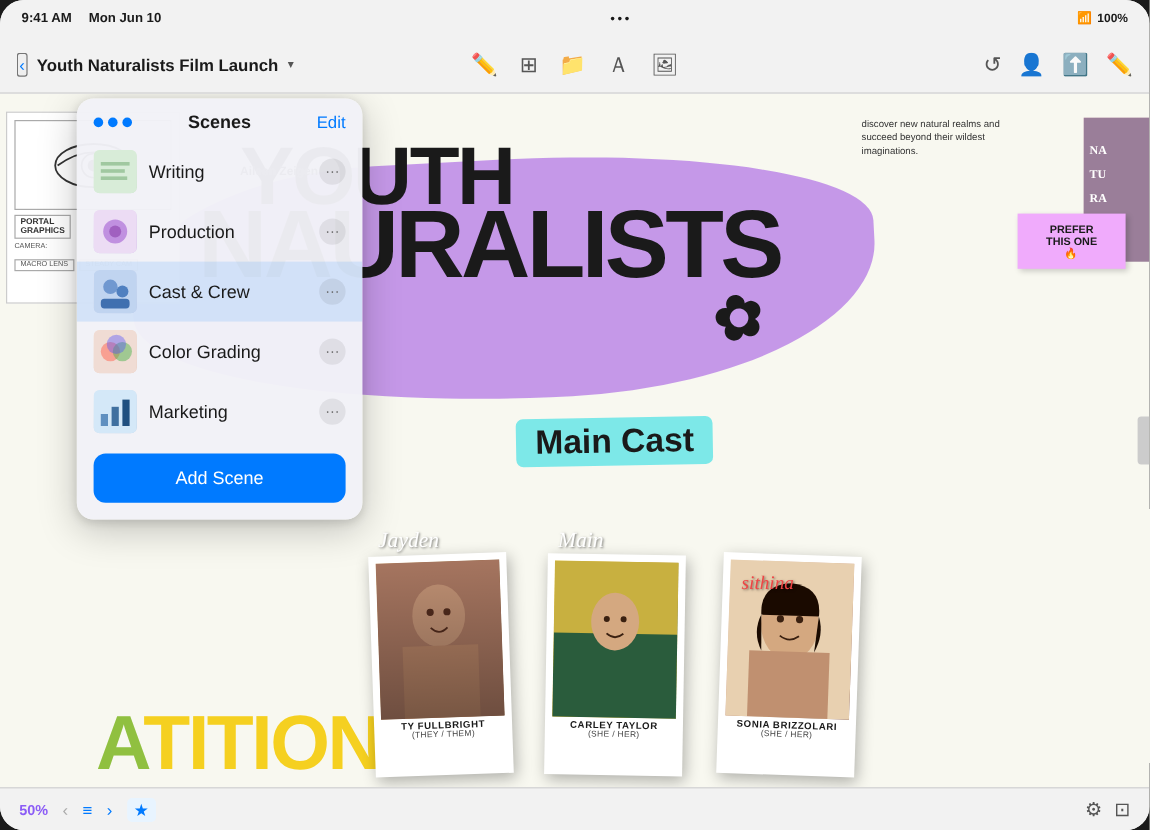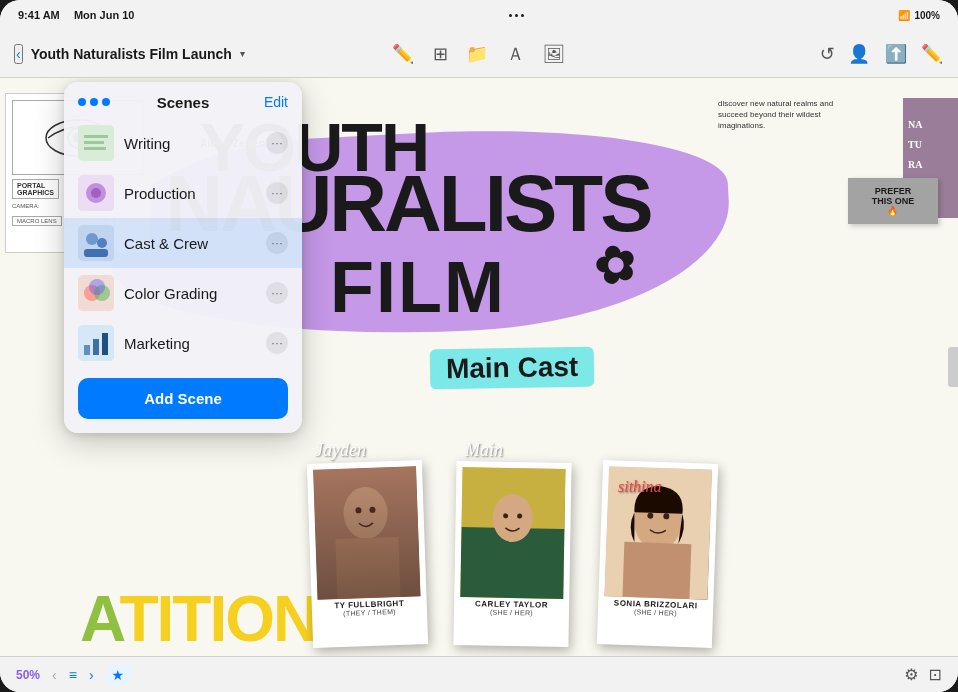--- a/index.html
+++ b/index.html
@@ -214,21 +214,21 @@
       font-size: 7px;
       color: #444;
       letter-spacing: 0.3px;
     }
 
     
     .sticky-note {
       position: absolute;
       top: 100px;
       right: 20px;
-      background: #a3a3a3;
+      background: #f0abfc;
       padding: 8px 10px;
       width: 90px;
       font-size: 9px;
       font-weight: 700;
       text-align: center;
       color: #1a1a1a;
       z-index: 10;
       box-shadow: 2px 2px 5px rgba(0,0,0,0.2);
     }
 
@@ -363,21 +363,21 @@
     }
 
     .add-scene-btn {
       margin: 10px 14px 0;
       background: #007AFF;
       color: #fff;
       border: none;
       border-radius: 10px;
       padding: 12px;
       font-size: 15px;
-      font-weight: 700;
+      font-weight: 400;
       width: calc(100% - 28px);
       cursor: pointer;
       text-align: center;
     }
 
     
     .bottom-toolbar {
       position: absolute;
       bottom: 0;
       left: 0;
@@ -539,21 +539,20 @@
       </div>
 
       <div class="name-tag">Aileen Zeigen</div>
 
       <div class="canvas-description">discover new natural realms and succeed beyond their wildest imaginations.</div>
 
       <div class="title-youth">YOUTH</div>
       <div class="title-naturalists">
         <span>NA</span><span class="flower-deco">✿</span><span>URALISTS</span>
       </div>
-      <div class="title-film">FILM</div>
 
       <div class="main-cast-label">Main Cast</div>
 
       <div class="sig-jayden">Jayden</div>
       <div class="sig-dana">Main</div>
       <div class="sig-sonia">sithina</div>
 
       <div class="photos-section">
 
         <div style="display:flex; flex-direction:column; align-items:center;">

